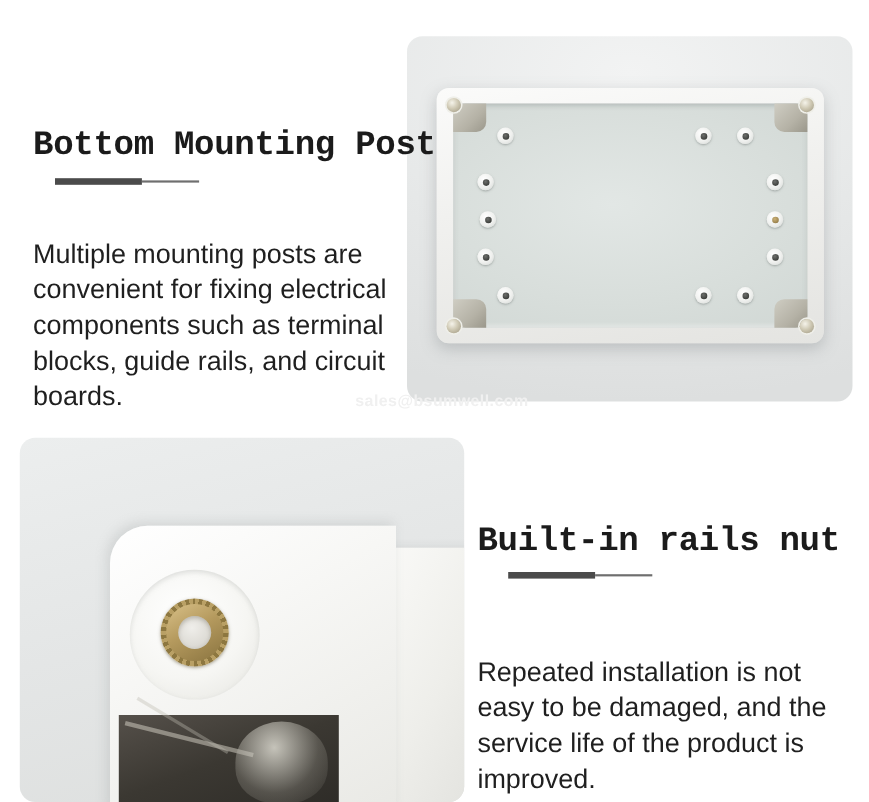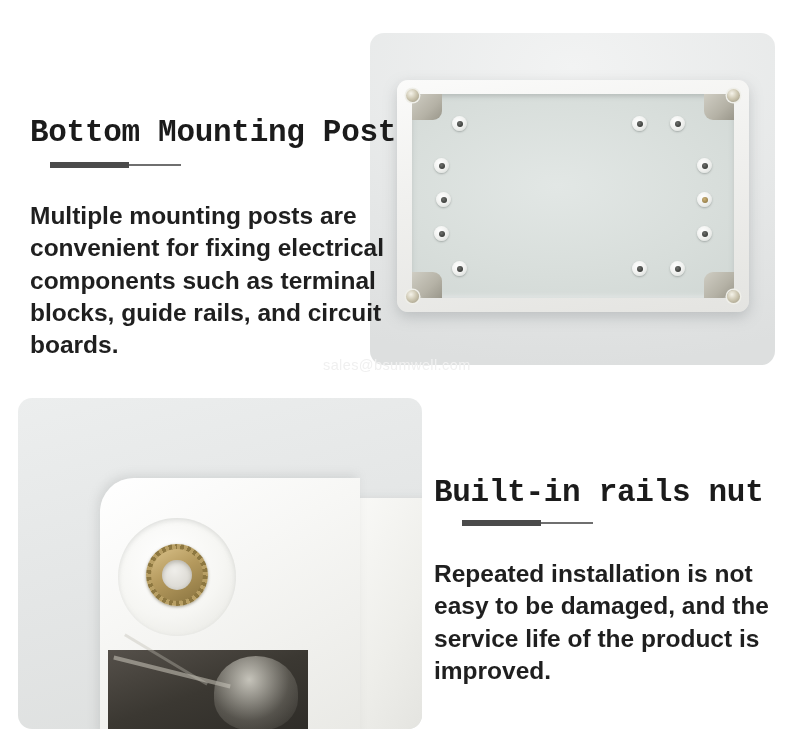--- a/index.html
+++ b/index.html
@@ -24,24 +24,25 @@
     color: #1b1b1b;
     letter-spacing: -0.3px;
     white-space: nowrap;
     line-height: 1.1;
     z-index: 6;
     font-family: Liberation Mono, monospace;
   }
   .feature-body {
     position: absolute;
     font-size: 24.5px;
-    font-weight: 700;
+    font-weight: 400;
     color: #1f1f1f;
     line-height: 1.32;
     z-index: 6;
+    margin-top: 16px;
   }
   .feature-body p { margin: 0; }
 
   
   .divider {
     position: absolute;
     height: 8px;
     z-index: 6;
   }
   .divider .bar {
@@ -245,20 +246,21 @@
   }
 
   
   .watermark {
     position: absolute;
     font-size: 14.5px;
     color: #f0f0f0;
     letter-spacing: 0.4px;
     white-space: nowrap;
     z-index: 7;
+    font-weight: bold;
   }
 </style>
 </head>
 <body>
 
 <div class="photo-panel" id="photo-enclosure">
 
   <div class="box-outer">
     <div class="box-cavity">
 
@@ -320,15 +322,15 @@
   <div class="copper-nut"></div>
 </div>
 
 <h2 class="feature-heading" style="left:434px; top:450px;">Built-in rails nut</h2>
 
 <div class="divider" style="left:462px; top:519px; width:131px;">
   <span class="bar"></span>
   <span class="tail"></span>
 </div>
 
-<div class="feature-body" style="left:434px; top:558px; width:350px;">
+<div class="feature-body" style="left:434px; top:580px; width:350px;">
   <p>Repeated installation is not easy to be damaged, and the service life of the product is improved.</p>
 </div>
 
 </body></html>

